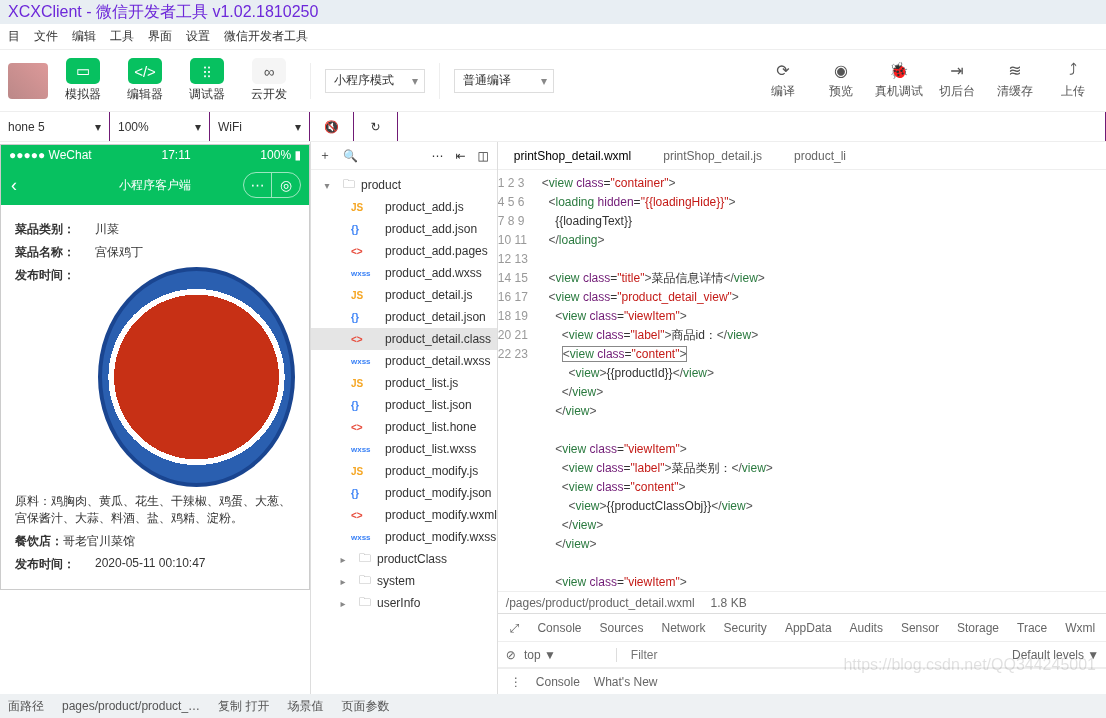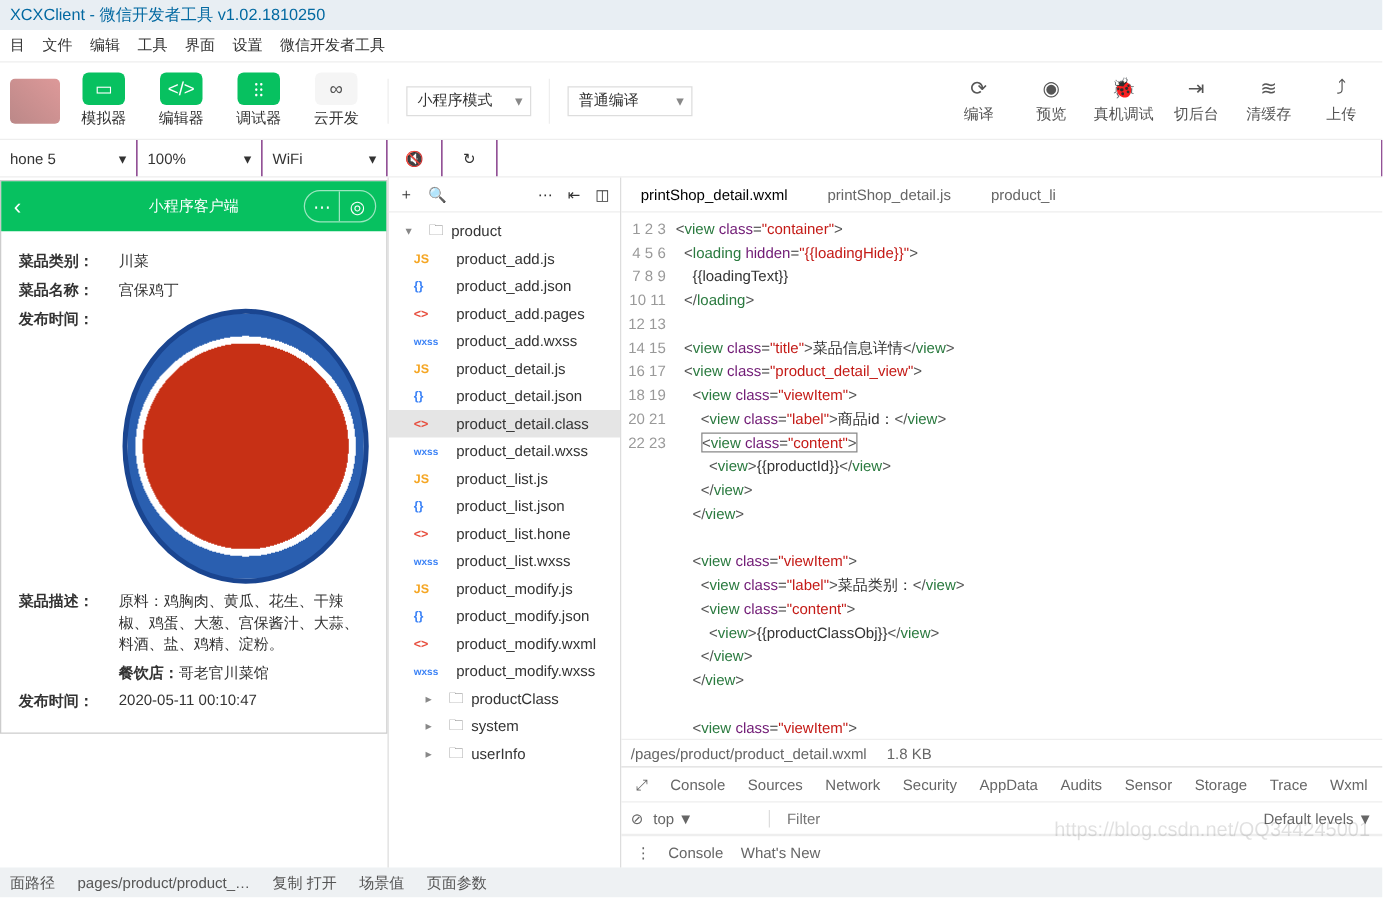--- a/index.html
+++ b/index.html
@@ -1,17 +1,17 @@
 <!DOCTYPE html>
 <html><head>
 <meta charset="utf-8">
 <style>
 *{box-sizing:border-box;margin:0;padding:0;font-family:"Microsoft YaHei",Arial,sans-serif;font-size:12px}
 body{background:#fff;color:#333;overflow:hidden;width:1106px;height:718px}
-.titlebar{height:24px;background:#e8eef3;color:#0369a1;padding:2px 8px;font-size:13px;line-height:20px}
+.titlebar{height:24px;background:#e8eef3;color:#6d28d9;padding:2px 8px;font-size:16px;line-height:20px}
 .menubar{height:26px;display:flex;gap:14px;padding:4px 8px;border-bottom:1px solid #eee;color:#333}
 .menubar span{cursor:pointer}
 .toolbar{height:62px;display:flex;align-items:center;padding:4px 8px;border-bottom:1px solid #eee;gap:8px}
 .avatar{width:40px;height:36px;background:linear-gradient(45deg,#b88,#d99);border-radius:4px}
 .tbtn{display:flex;flex-direction:column;align-items:center;width:54px;font-size:12px;cursor:pointer}
 .tbtn .ic{width:34px;height:26px;border-radius:5px;display:flex;align-items:center;justify-content:center;font-size:15px;margin-bottom:2px;color:#fff}
 .green .ic{background:#07c160}
 .plain .ic{background:#f5f5f5;color:#555}
 .sel{height:24px;border:1px solid #ddd;padding:0 18px 0 8px;display:flex;align-items:center;position:relative;min-width:100px;background:#fff}
 .sel::after{content:"▾";position:absolute;right:6px;color:#888}
@@ -33,32 +33,32 @@
 .content{padding:10px 14px}
 .row{display:flex;margin:6px 0}
 .lab{font-weight:bold;width:80px}
 .dish{width:200px;height:220px;border-radius:50%;background:radial-gradient(circle at 50% 50%,#c73015 0 58%,#fff 58% 62%,#2a5fb0 62% 100%);border:4px solid #1a4590;margin-left:4px}
 .orderbtn{background:#d81e3e;color:#fff;text-align:center;padding:10px;border-radius:4px;margin:8px 4px;font-size:16px;cursor:pointer}
 .tree-col{width:260px;border-right:1px solid #ddd}
 .tree-top{height:28px;display:flex;align-items:center;padding:0 8px;gap:12px;border-bottom:1px solid #eee}
 .tree{font-size:12px;padding:4px 0}
 .tnode{display:flex;align-items:center;height:22px;padding-left:22px;gap:6px;cursor:pointer}
 .tnode.folder{padding-left:6px}
-.tnode.sub{padding-left:20px}
+.tnode.sub{padding-left:40px}
 .tnode.selected{background:#e5e5e5}
 .tico{width:20px;font-size:10px;color:#888;text-align:center}
 .fico{font-size:10px;font-weight:bold;width:28px;text-align:left}
 .js{color:#f5a623}.json{color:#3b82f6}.wxml{color:#e74c3c}.wxss{color:#3b82f6;font-size:8px}
 .folder-ic{color:#888}
 .editor-col{flex:1;display:flex;flex-direction:column}
 .tabs{height:28px;display:flex;border-bottom:1px solid #eee}
 .tab{padding:0 16px;display:flex;align-items:center;color:#666;cursor:pointer}
 .tab.active{color:#000}
 .code{flex:1;display:flex;overflow:hidden;font-family:Consolas,monospace}
-.gutter{width:44px;text-align:right;color:#999;padding:4px 8px 4px 0;line-height:19px;font-size:12px}
+.gutter{width:44px;color:#999;padding:4px 8px 4px 0;line-height:19px;font-size:12px}
 .lines{padding:4px 0;line-height:19px;font-size:12px;white-space:pre}
 .t{color:#2a7a3f}.a{color:#701a75}.s{color:#c41a16}.p{color:#555}.mk{color:#333}
 .hl{border:1px solid #888}
 .pathbar{height:22px;border-top:1px solid #eee;padding:0 8px;display:flex;align-items:center;gap:16px;color:#666;font-size:11px}
 .console{border-top:1px solid #ddd}
 .ctabs{height:28px;display:flex;align-items:center;gap:18px;padding:0 12px;border-bottom:1px solid #eee;color:#666}
 .ctabs span{cursor:pointer}
 .cfilter{height:26px;display:flex;align-items:center;gap:8px;padding:0 8px;border-bottom:1px solid #eee;color:#666}
 .cfilter input{border:none;outline:none;flex:1;height:22px;padding:0 6px}
 .cbot{height:26px;display:flex;align-items:center;gap:14px;padding:0 12px;color:#666;border-top:1px solid #eee}
@@ -149,20 +149,25 @@
   <div class="cell" style="flex:0 0 44px;justify-content:center">
       <span>↻</span>
     </div>
   <div class="cell" style="flex:1"></div>
 </div>
 
 <div class="body">
 
   <div class="sim-col">
     <div class="phone">
+      <div class="statusbar">
+        <span>●●●●● WeChat</span>
+          <span>17:11</span>
+          <span><span>100%</span> ▮</span>
+      </div>
       <div class="navbar">
         <span class="back">‹</span>
         <span>小程序客户端</span>
         <div class="capsule">
             <span>⋯</span>
             <span>◎</span>
           </div>
       </div>
       <div class="content">
         <div class="row">
@@ -171,24 +176,23 @@
           </div>
         <div class="row">
             <span class="lab">菜品名称：</span>
             <span>宫保鸡丁</span>
           </div>
         <div class="row">
             <span class="lab">发布时间：</span>
             <div class="dish"></div>
           </div>
         <div class="row">
-            <span class="lab">菜品描述：</span>
             <span style="flex:1">原料：鸡胸肉、黄瓜、花生、干辣椒、鸡蛋、大葱、宫保酱汁、大蒜、料酒、盐、鸡精、淀粉。</span>
           </div>
-        <div class="row" style="justify-content:center">
+        <div class="row" style="">
             <span class="lab" style="width:auto">餐饮店：</span>
             <span>哥老官川菜馆</span>
           </div>
         <div class="row">
             <span class="lab">发布时间：</span>
             <span>2020-05-11 00:10:47</span>
           </div>
       </div>
     </div>
   </div>

